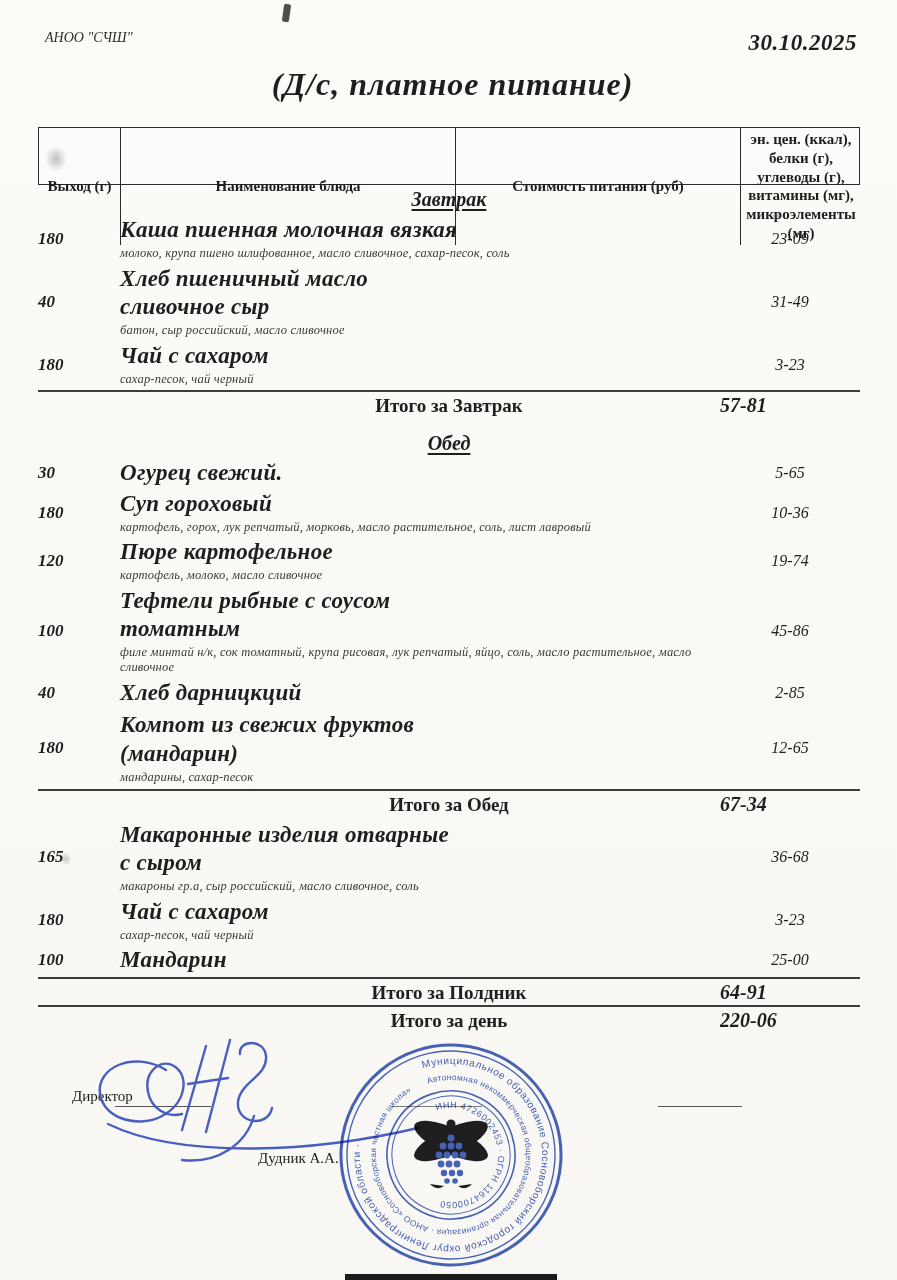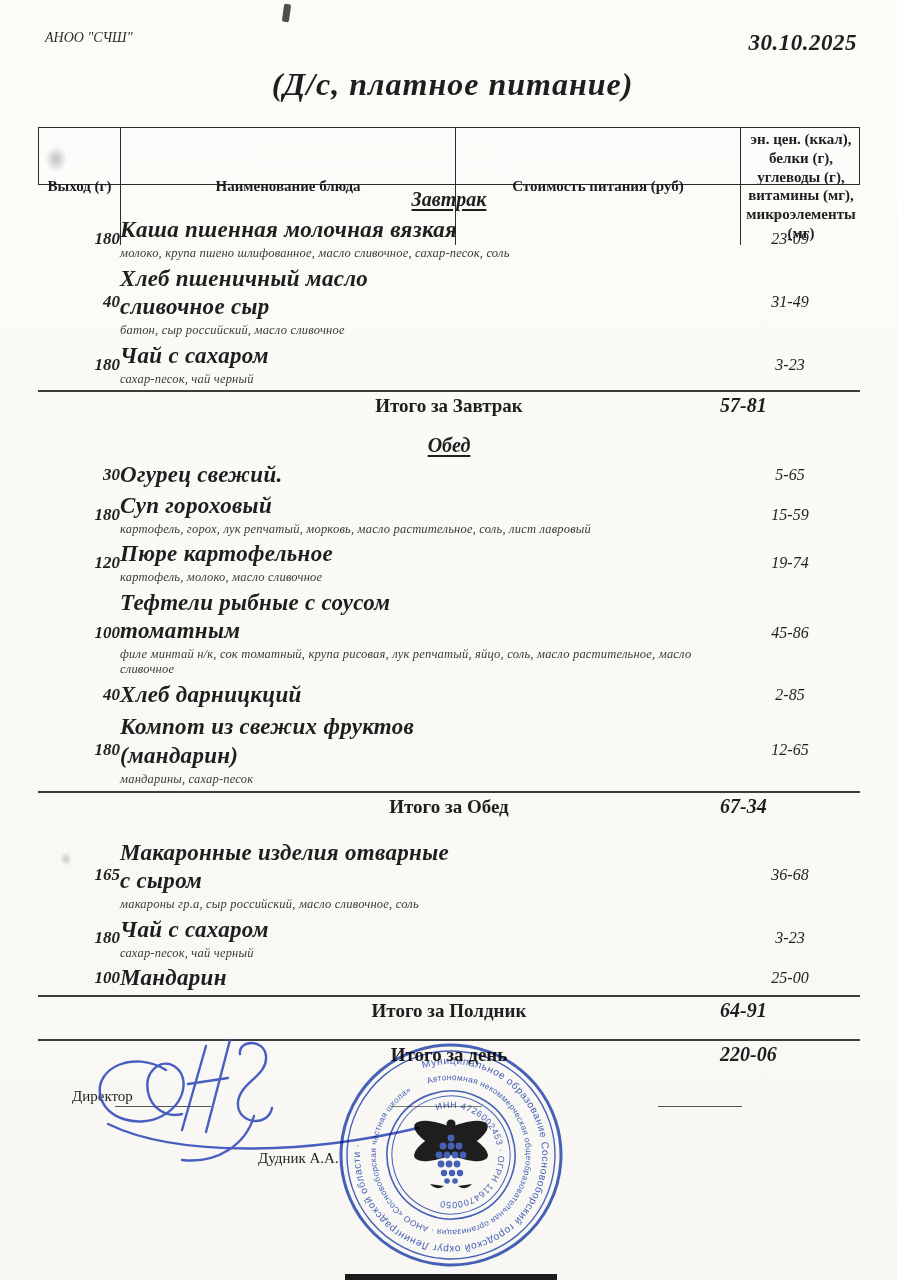--- a/index.html
+++ b/index.html
@@ -12,28 +12,28 @@
   .thead{position:absolute;left:38px;top:127px;width:822px;height:58px;display:grid;
          grid-template-columns:82px 335px 285px 120px;border:1.6px solid #2b2b2b;box-sizing:border-box;background:rgba(255,255,255,.25);}
   .thead .cell{position:relative;border-right:1.6px solid #2b2b2b;display:flex;align-items:center;justify-content:center;
          text-align:center;font-weight:bold;font-size:15px;line-height:1.25;padding:2px 8px;box-sizing:border-box;}
   .thead .cell:last-child{border-right:none;}
   .smudge{position:absolute;left:6px;top:18px;width:22px;height:26px;border-radius:50%;
           background:radial-gradient(closest-side,rgba(120,120,125,.45),rgba(120,120,125,0));}
   .menu{position:absolute;left:38px;top:188px;width:822px;}
   .sec-title{text-align:center;font-weight:bold;font-style:italic;font-size:20px;height:24px;
              text-decoration:underline;text-underline-offset:3px;}
-  .sec-gap{margin-top:0;}
+  .sec-gap{margin-top:14px;}
   .item{display:grid;grid-template-columns:82px 600px 140px;align-items:center;margin:3px 0;}
   .item.tall{margin:4px 0;}
-  .w{text-align:right;font-style:italic;font-weight:600;font-size:17px;}
+  .w{text-align:left;font-style:italic;font-weight:600;font-size:17px;}
   .name{font-weight:bold;font-style:italic;font-size:23px;line-height:1.22;max-width:345px;letter-spacing:.3px;}
   .ingr{font-style:italic;font-size:12.5px;color:#3a3a3a;margin-top:2px;letter-spacing:.2px;}
   .price{font-weight:normal;font-style:italic;font-size:16px;text-align:center;}
-  .total-row{position:relative;border-top:2.6px solid #3c3c3c;height:26px;padding-top:16px;}
+  .total-row{position:relative;border-top:2.6px solid #3c3c3c;height:26px;padding-top:0;}
   .total-row.bb{border-bottom:2.4px solid #3c3c3c;}
   .total-row.nb{border-top:none;}
   .total-label{position:absolute;left:0;right:0;top:3px;text-align:center;font-weight:bold;font-size:19px;}
   .total-price{position:absolute;right:0;top:2px;width:140px;text-align:left;font-weight:bold;font-style:italic;font-size:20px;}
   .director{position:absolute;left:72px;top:1088px;font-size:15px;}
   .director-name{position:absolute;left:212px;top:1150px;font-size:15px;margin-left:46px;}
   .sig-line{position:absolute;left:115px;top:1106px;width:96px;border-top:1.3px solid #555;}
   .line2{position:absolute;left:392px;top:1106px;width:90px;border-top:1.2px solid #7c7c7c;}
   .line3{position:absolute;left:658px;top:1106px;width:84px;border-top:1.5px solid #555;}
   .signature{position:absolute;left:78px;top:1032px;width:370px;height:140px;}
@@ -109,21 +109,21 @@
       </div>
       <div class="price">5-65</div>
     </div>
 
     <div class="item">
       <div class="w">180</div>
       <div class="mid">
         <div class="name">Суп гороховый</div>
         <div class="ingr">картофель, горох, лук репчатый, морковь, масло растительное, соль, лист лавровый</div>
       </div>
-      <div class="price">15-59</div>
+      <div class="price">10-36</div>
     </div>
 
     <div class="item">
       <div class="w">120</div>
       <div class="mid">
         <div class="name">Пюре картофельное</div>
         <div class="ingr">картофель, молоко, масло сливочное</div>
       </div>
       <div class="price">19-74</div>
     </div>

